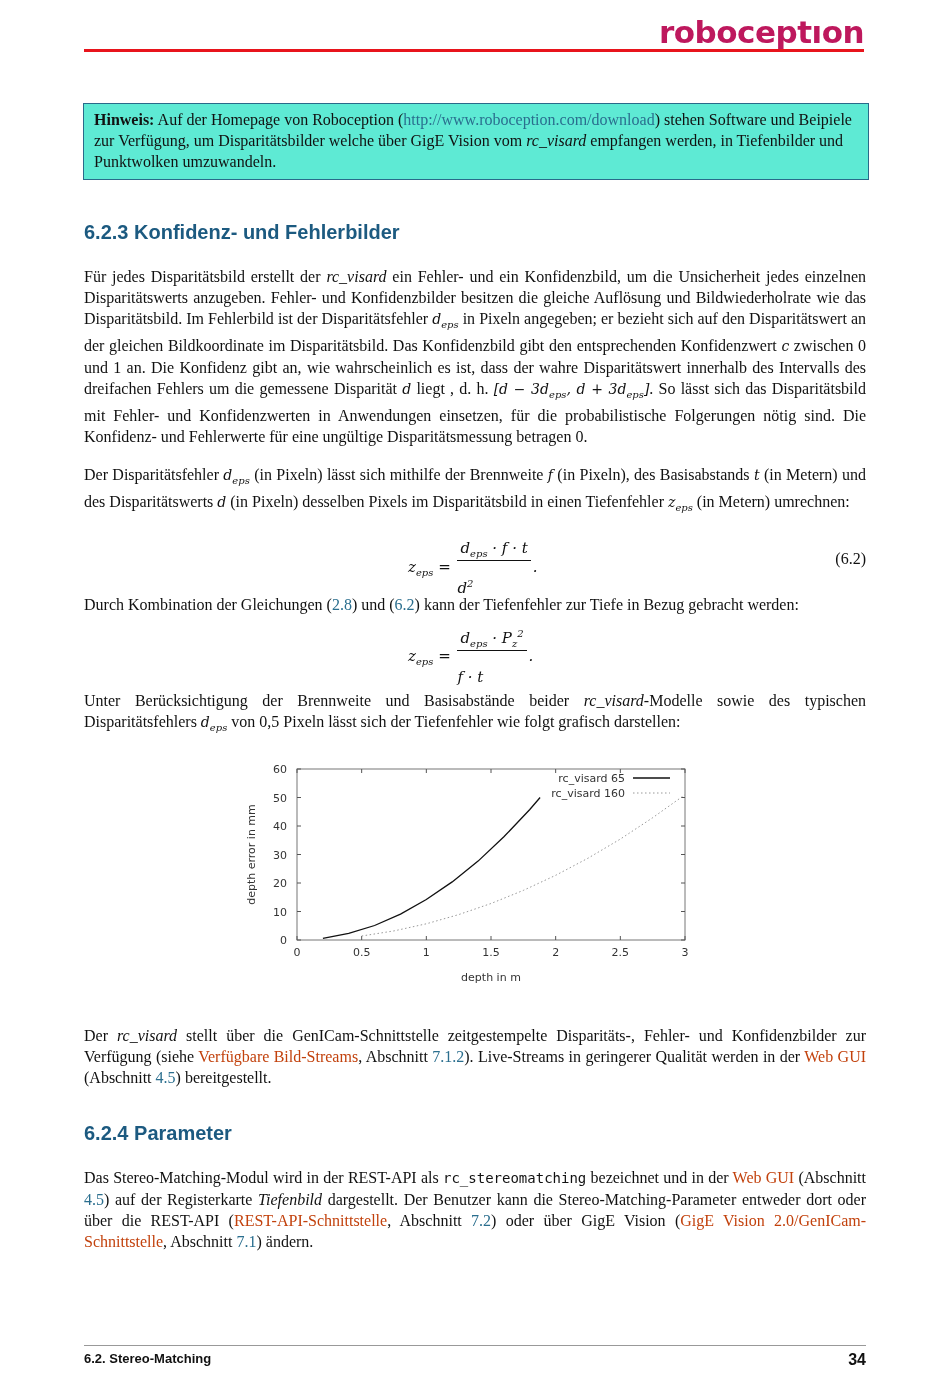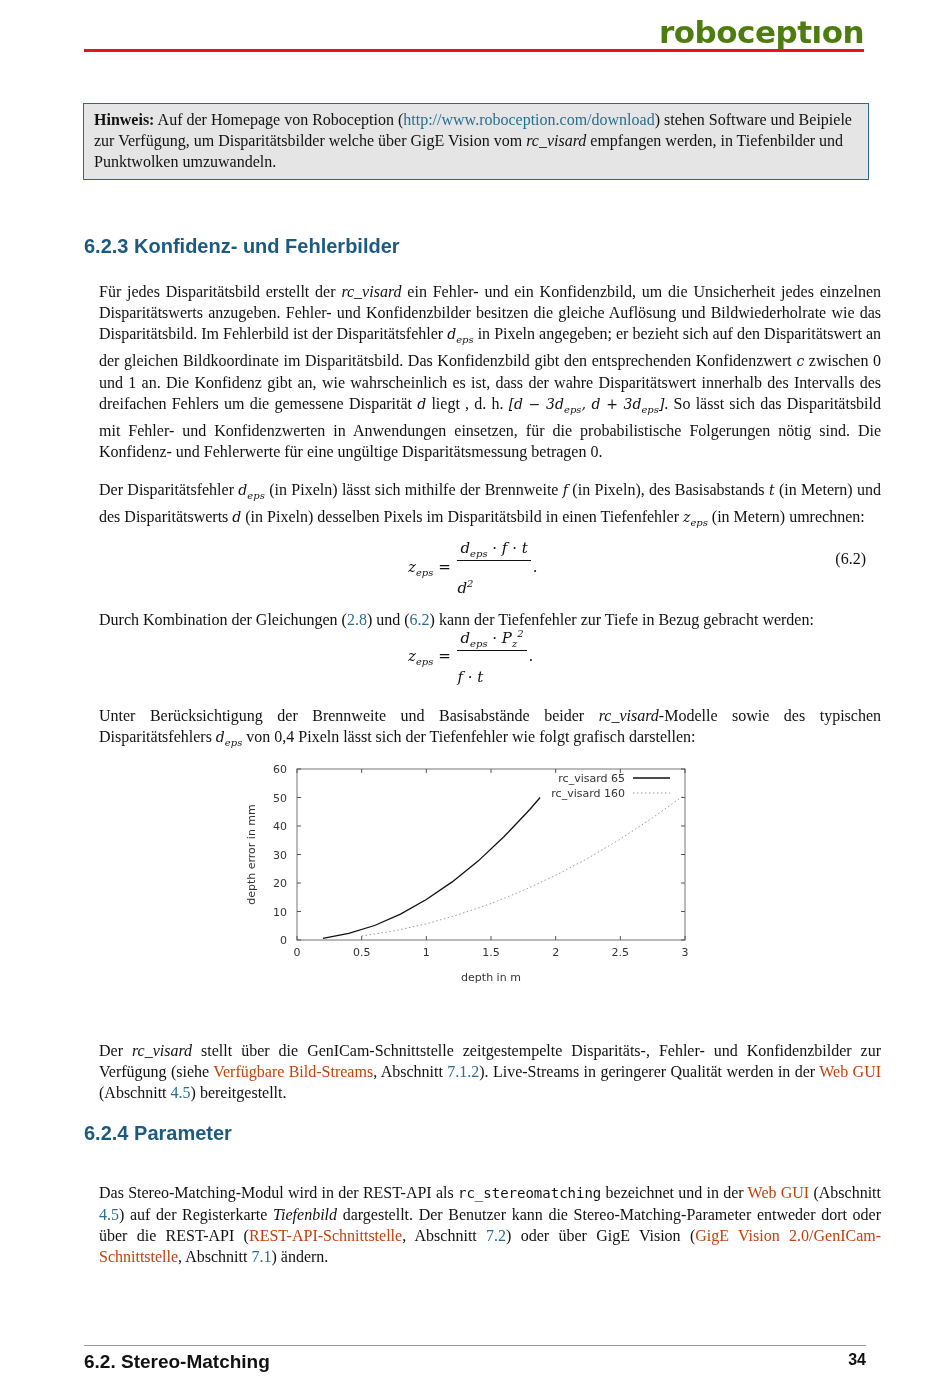--- a/index.html
+++ b/index.html
@@ -1,57 +1,57 @@
 <!DOCTYPE html>
 <html><head>
 <meta charset="utf-8">
 <style>
   html, body { margin: 0; padding: 0; background: #ffffff; }
   body { width: 950px; height: 1378px; position: relative; overflow: hidden;
          font-family: "Liberation Serif", serif; color: #111; }
   .header-logo { position: absolute; right: 86px; top: 14px; font-family: "DejaVu Sans", sans-serif;
-                 font-weight: bold; font-size: 31px; letter-spacing: -0.5px; color: #4d7c0f; }
+                 font-weight: bold; font-size: 31px; letter-spacing: -0.5px; color: #be185d; }
   .header-rule { position: absolute; left: 84px; top: 49px; width: 780px; height: 3px; background: #e8141c; }
   .note { position: absolute; left: 83px; top: 103px; width: 766px; padding: 5px 8px 7px 10px;
-          background: #e5e5e5; border: 1px solid #2a6a8a; border-left-width: 1px;
+          background: #5eead4; border: 1px solid #2a6a8a; border-left-width: 1px;
           font-size: 16px; line-height: 21px; }
   .note b { font-weight: bold; }
   .link { color: #2a6e8e; }
   .ilink { color: #c2410c; }
   h2 { position: absolute; left: 84px; margin: 0; font-family: "Liberation Sans", sans-serif;
        font-weight: bold; font-size: 20px; color: #1c5a80; }
-  p.body { position: absolute; left: 84px; width: 782px; margin: 15px; font-size: 16px;
+  p.body { position: absolute; left: 84px; width: 782px; margin: 0; font-size: 16px;
            line-height: 21px; text-align: justify; }
   .m { font-style: italic; font-family: "DejaVu Serif", serif; font-size: 14px; }
   .m sub { font-size: 10px; }
   .eq { position: absolute; font-family: "DejaVu Serif", serif; font-style: italic; font-size: 15px; }
   .frac { display: inline-block; vertical-align: middle; margin: 0 2px; }
   .frac .num { display: block; border-bottom: 1px solid #111; padding: 0 3px 1px; }
   .frac .den { display: block; padding-top: 1px; margin-top: 16px; }
   .eqnum { position: absolute; right: 84px; font-size: 16px; }
   .mono { font-family: "DejaVu Sans Mono", monospace; font-size: 14px; }
   .footer-rule { position: absolute; left: 84px; top: 1345px; width: 782px; height: 1px; background: #999; }
   .footer-left { position: absolute; left: 84px; top: 1351px; font-family: "Liberation Sans", sans-serif;
-                 font-weight: bold; font-size: 19px; }
+                 font-weight: bold; font-size: 13px; }
   .footer-right { position: absolute; right: 84px; top: 1351px; font-family: "Liberation Sans", sans-serif;
                   font-weight: bold; font-size: 16px; }
   #chart { position: absolute; left: 240px; top: 755px; }
   #chart text { font-family: "DejaVu Sans", sans-serif; font-size: 11px; fill: #333; }
 </style>
 </head>
 <body>
 
 <div class="header-logo">roboceptıon</div>
 <div class="header-rule"></div>
 
 <div class="note">
   <b>Hinweis:</b><span> Auf der Homepage von Roboception (</span><span class="link">http://www.roboception.com/download</span><span>) stehen Software und Beipiele zur Verfügung, um Disparitätsbilder welche über GigE Vision vom </span><i>rc_visard</i><span> empfangen werden, in Tiefenbilder und Punktwolken umzuwandeln.</span>
 </div>
 
-<h2 style="top:235px">6.2.3  Konfidenz- und Fehlerbilder</h2>
+<h2 style="top:221px">6.2.3  Konfidenz- und Fehlerbilder</h2>
 
 <p class="body" style="top:266px">
   <span>Für jedes Disparitätsbild erstellt der </span><i>rc_visard</i><span> ein Fehler- und ein Konfidenzbild, um die Unsicherheit jedes einzelnen Disparitätswerts anzugeben. Fehler- und Konfidenzbilder besitzen die gleiche Auflösung und Bildwiederholrate wie das Disparitätsbild. Im Fehlerbild ist der Disparitätsfehler </span><span class="m"><span>d</span><sub>eps</sub></span><span> in Pixeln angegeben; er bezieht sich auf den Disparitätswert an der gleichen Bildkoordinate im Disparitätsbild. Das Konfidenzbild gibt den entsprechenden Konfidenzwert </span><span class="m">c</span><span> zwischen 0 und 1 an. Die Konfidenz gibt an, wie wahrscheinlich es ist, dass der wahre Disparitätswert innerhalb des Intervalls des dreifachen Fehlers um die gemessene Disparität </span><span class="m">d</span><span> liegt , d. h. </span><span class="m"><span>[d − 3d</span><sub>eps</sub><span>, d + 3d</span><sub>eps</sub><span>]</span></span><span>. So lässt sich das Disparitätsbild mit Fehler- und Konfidenzwerten in Anwendungen einsetzen, für die probabilistische Folgerungen nötig sind. Die Konfidenz- und Fehlerwerte für eine ungültige Disparitätsmessung betragen 0.</span>
 </p>
 
 <p class="body" style="top:464px">
   <span>Der Disparitätsfehler </span><span class="m"><span>d</span><sub>eps</sub></span><span> (in Pixeln) lässt sich mithilfe der Brennweite </span><span class="m">f</span><span> (in Pixeln), des Basisabstands </span><span class="m">t</span><span> (in Metern) und des Disparitätswerts </span><span class="m">d</span><span> (in Pixeln) desselben Pixels im Disparitätsbild in einen Tiefenfehler </span><span class="m"><span>z</span><sub>eps</sub></span><span> (in Metern) umrechnen:</span>
 </p>
 
 <div class="eq" style="left:408px; top:539px">
@@ -63,21 +63,21 @@
 <p class="body" style="top:594px">
   <span>Durch Kombination der Gleichungen (</span><span class="link">2.8</span><span>) und (</span><span class="link">6.2</span><span>) kann der Tiefenfehler zur Tiefe in Bezug gebracht werden:</span>
 </p>
 
 <div class="eq" style="left:408px; top:628px">
   <span>z</span><sub style="font-size:10px">eps</sub> =
   <span class="frac"><span class="num"><span>d</span><sub style="font-size:10px">eps</sub><span> · P</span><sub style="font-size:10px">z</sub><sup style="font-size:10px">2</sup></span><span class="den">f · t</span></span>.
 </div>
 
 <p class="body" style="top:690px">
-  <span>Unter Berücksichtigung der Brennweite und Basisabstände beider </span><i>rc_visard</i><span>-Modelle sowie des typischen Disparitätsfehlers </span><span class="m"><span>d</span><sub>eps</sub></span><span> von 0,4 Pixeln lässt sich der Tiefenfehler wie folgt grafisch darstellen:</span>
+  <span>Unter Berücksichtigung der Brennweite und Basisabstände beider </span><i>rc_visard</i><span>-Modelle sowie des typischen Disparitätsfehlers </span><span class="m"><span>d</span><sub>eps</sub></span><span> von 0,5 Pixeln lässt sich der Tiefenfehler wie folgt grafisch darstellen:</span>
 </p>
 
 <svg id="chart" width="460" height="235">
   <g id="chart-layer">
       <rect x="57" y="14" width="388" height="171" fill="none" stroke="#777" stroke-width="1"></rect>
       <line x1="57" y1="185" x2="57" y2="181" stroke="#555"></line>
       <line x1="57" y1="14" x2="57" y2="18" stroke="#555"></line>
       <text x="57" y="201" text-anchor="middle">0</text>
       <line x1="121.66666666666666" y1="185" x2="121.66666666666666" y2="181" stroke="#555"></line>
       <line x1="121.66666666666666" y1="14" x2="121.66666666666666" y2="18" stroke="#555"></line>

